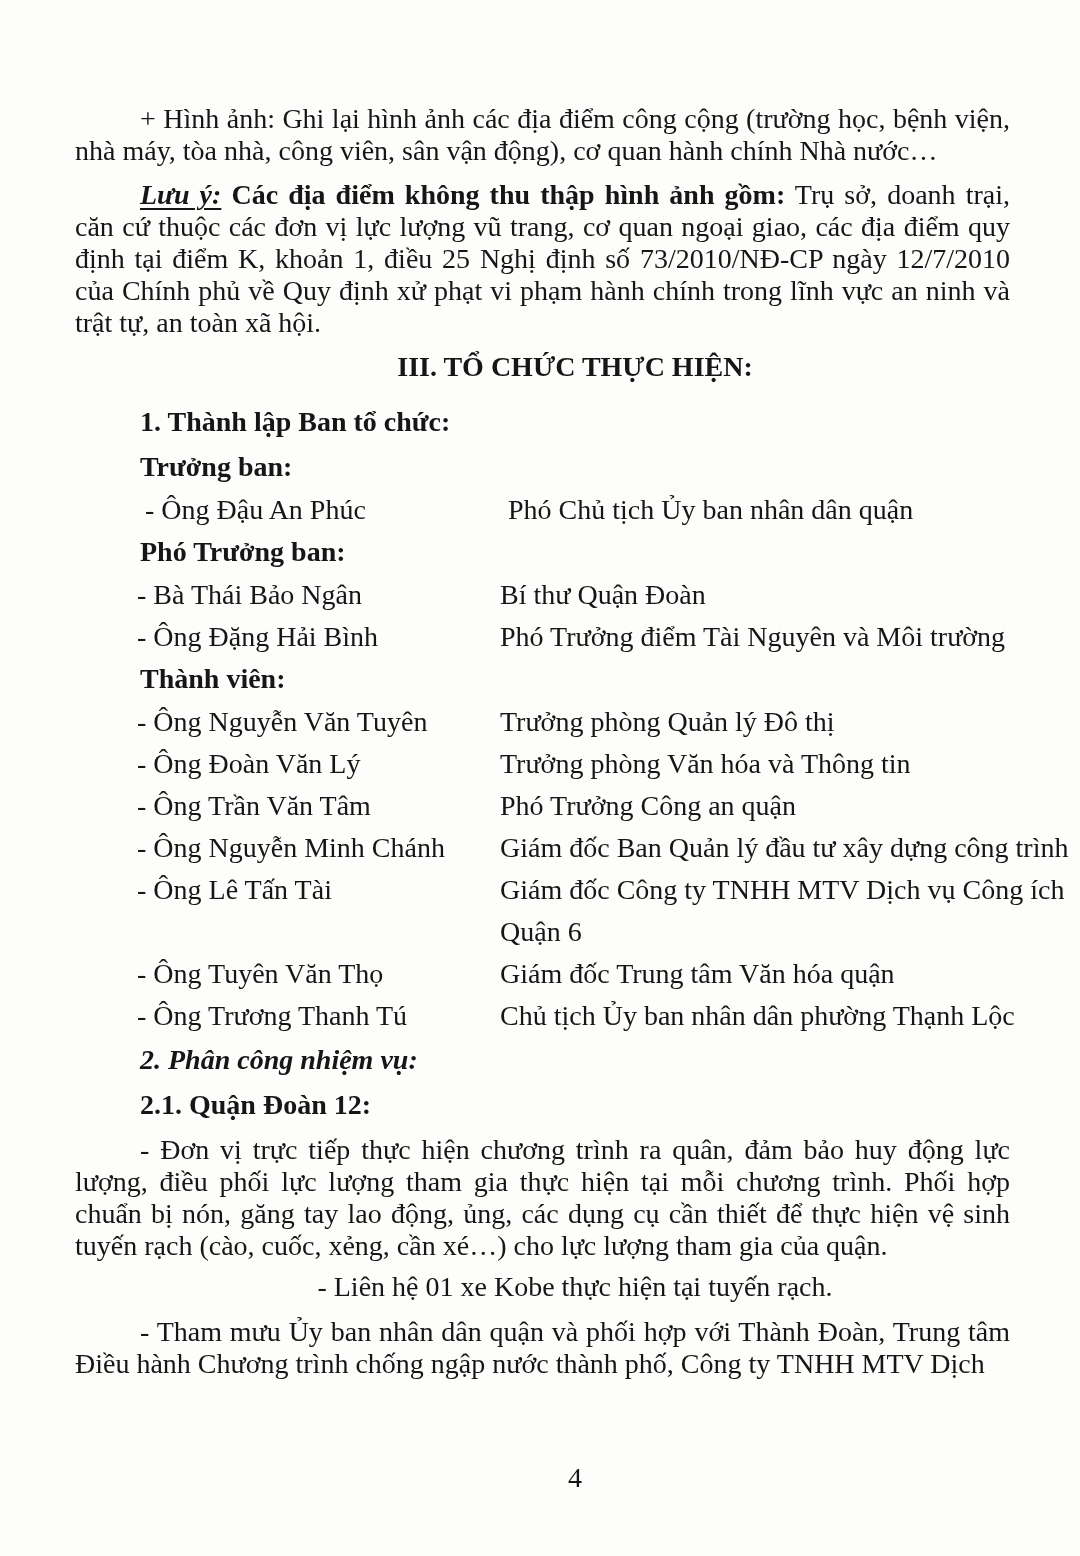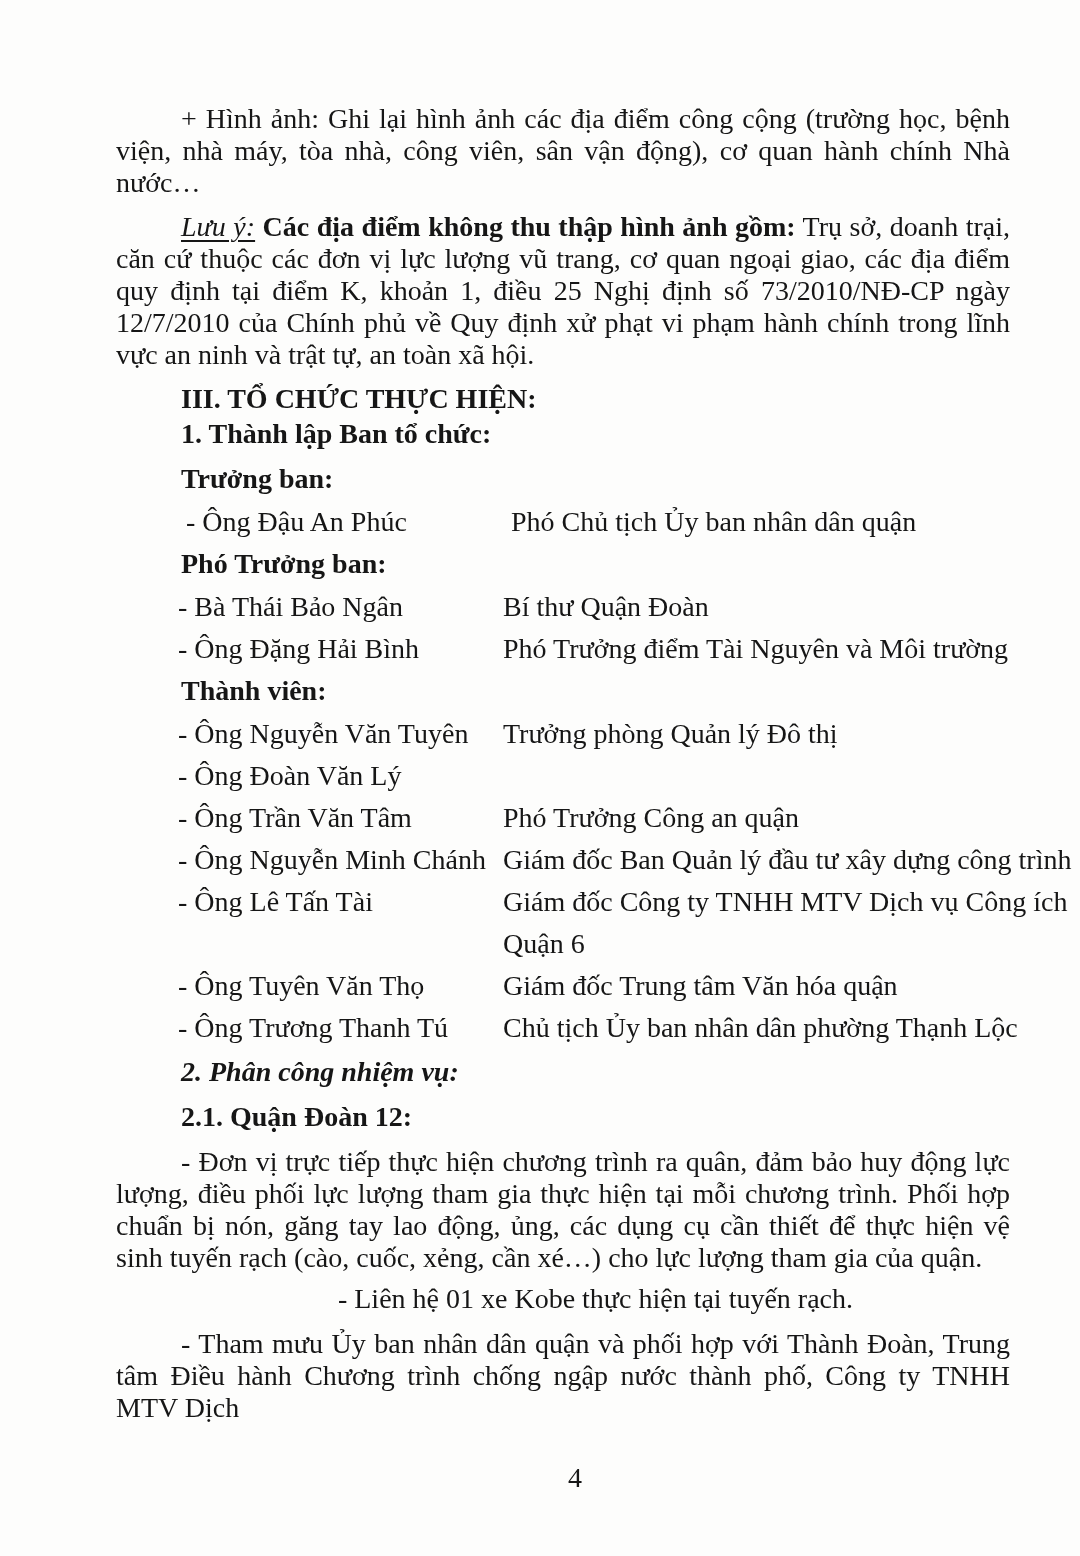--- a/index.html
+++ b/index.html
@@ -11,53 +11,54 @@
     position: relative;
     width: 1080px;
     height: 1556px;
     margin: 0 auto;
     background: #fdfdfc;
     color: #161616;
     font-family: "Liberation Serif", "DejaVu Serif", serif;
     font-size: 28px;
     line-height: 32px;
     box-sizing: border-box;
-    padding: 103px 70px 0 116px;
+    padding: 103px 70px 0 75px;
     overflow: hidden;
   }
   .para {
     margin: 0 0 12px 0;
     text-align: justify;
   }
   .indent { text-indent: 65px; }
   .bold { font-weight: bold; }
   .luu-y-label {
-    font-weight: normal;
+    font-weight: bold;
     font-style: italic;
     text-decoration: underline;
     text-underline-offset: 4px;
     text-decoration-thickness: 2px;
     margin-top: 24px;
   }
   .heading {
     font-weight: bold;
     font-size: 28px;
     line-height: 32px;
     margin: 0 0 13px 65px;
   }
-  .heading-iii { margin-bottom: 3px; }
+  .heading-iii { margin-bottom: 23px; text-align: center; }
   .heading-2 { margin-top: 12px; font-style: italic; }
   .group-label {
     font-weight: bold;
     margin: 0 0 11px 65px;
   }
   .member-row {
     display: flex;
     margin: 0 0 10px 62px;
     line-height: 32px;
+    gap: 38px;
   }
   .member-name {
     flex: 0 0 325px;
     white-space: nowrap;
   }
   .member-position {
     white-space: nowrap;
     text-align: center;
   }
   .row-first .member-name { padding-left: 8px; }
@@ -101,20 +102,21 @@
   </div>
 
   <div class="group-label">Thành viên:</div>
 
   <div class="member-row">
     <span class="member-name">- Ông Nguyễn Văn Tuyên</span>
     <span class="member-position">Trưởng phòng Quản lý Đô thị</span>
   </div>
   <div class="member-row">
     <span class="member-name">- Ông Đoàn Văn Lý</span>
+    <span class="member-position">Trưởng phòng Văn hóa và Thông tin</span>
   </div>
   <div class="member-row">
     <span class="member-name">- Ông Trần Văn Tâm</span>
     <span class="member-position">Phó Trưởng Công an quận</span>
   </div>
   <div class="member-row">
     <span class="member-name">- Ông Nguyễn Minh Chánh</span>
     <span class="member-position">Giám đốc Ban Quản lý đầu tư xây dựng công trình</span>
   </div>
   <div class="member-row">

